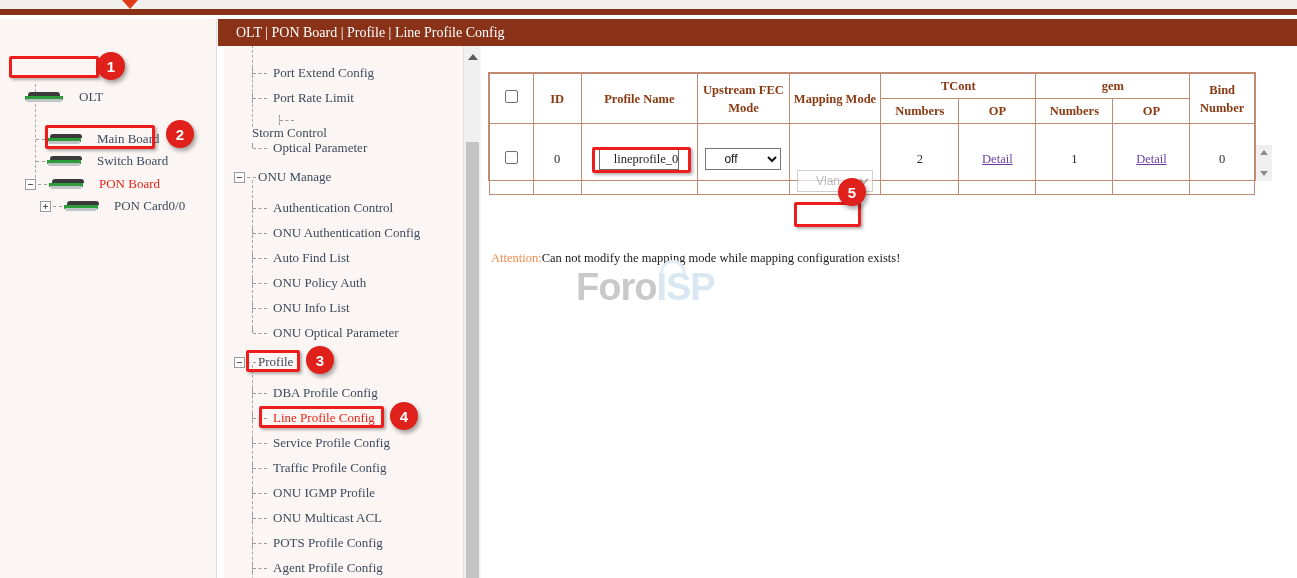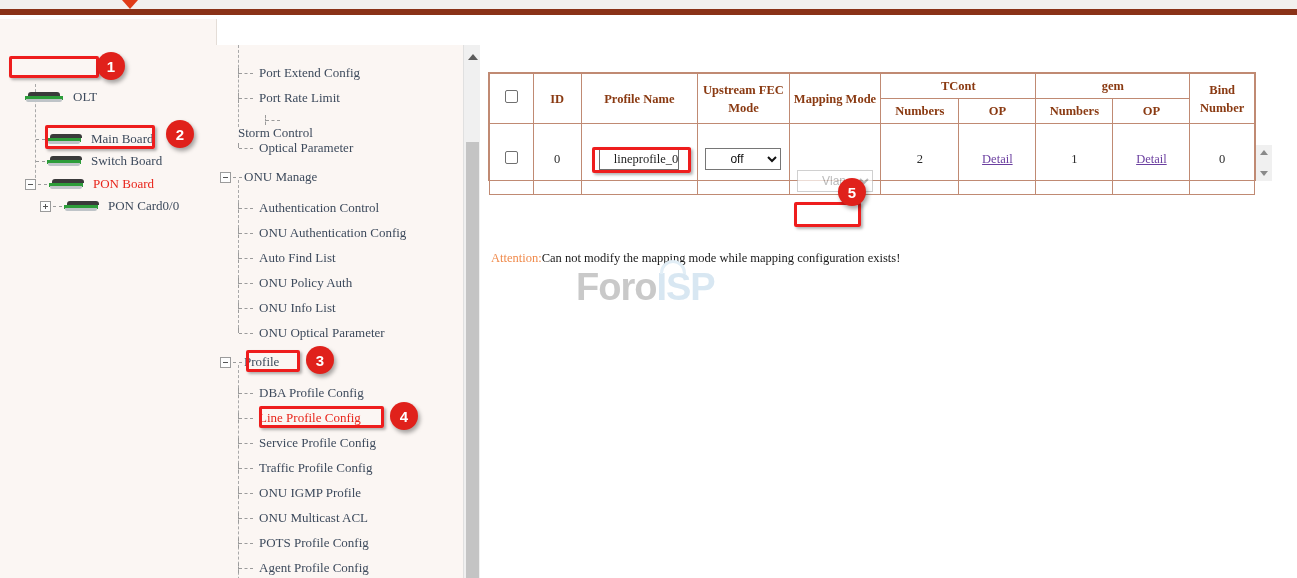--- a/index.html
+++ b/index.html
@@ -44,21 +44,21 @@
     width:0; height:0;
     border-top:7px solid transparent;
     border-bottom:7px solid transparent;
     border-right:11px solid #ffffff;
   }
   .tree-area { position:absolute; left:0; top:29px; width:217px; height:530px; }
   .tnode {
     position:absolute; display:flex; align-items:center;
     font-size:13px; color:#3d4a5c; white-space:nowrap;
   }
-  .tnode .lbl { margin-left:10px; }
+  .tnode .lbl { margin-left:16px; }
   .tnode.sel .lbl { color:#e8251b; }
 
   
   .dev {
     position:relative; width:38px; height:11px; flex:none;
   }
   .dev .top { position:absolute; left:3px; top:0; width:32px; height:4px;
     background:#3a3a3a; border-radius:3px 3px 0 0; }
   .dev .mid { position:absolute; left:0px; top:4px; width:38px; height:4px;
     background:#2d9d3a; }
@@ -76,21 +76,21 @@
     content:""; position:absolute; left:2px; top:4px; width:5px; height:1px; background:#555;
   }
   .expander.plus::after {
     content:""; position:absolute; left:4px; top:2px; width:1px; height:5px; background:#555;
   }
   .dashline { width:9px; height:1px; border-top:1px dashed #9b9b9b; flex:none; margin-right:2px; }
   .vline { position:absolute; border-left:1px dashed #a9a9a9; }
 
   
   .mid-panel {
-    position:absolute; left:210px; top:45px; width:268px; height:533px;
+    position:absolute; left:224px; top:45px; width:268px; height:533px;
     background:#fbf6f3; overflow:hidden;
   }
   .menu-item {
     position:absolute; left:0; font-size:13px; color:#3d4a5c; white-space:nowrap;
     display:flex; align-items:center; height:16px;
   }
   .menu-item .elbow {
     width:18px; height:10px; flex:none; position:relative; margin-right:3px;
   }
   .menu-item .elbow::before {
@@ -153,21 +153,21 @@
     width:13px; height:13px; border:1px solid #707070; background:#fff;
     display:inline-block; border-radius:2px;
   }
   .txtfield {
     width:80px; height:21px; border:1px solid #6e6e6e; background:#fff;
     font-family:"Liberation Serif", serif; font-size:12.5px; text-align:right;
     color:#1d1d1d; padding:0;
   }
   select.sel {
     width:76px; height:22px; font-family:"Liberation Sans", sans-serif; font-size:12px;
-    border:1px solid #767676; background:#fff; color:#111; padding-left:20px;
+    border:1px solid #767676; background:#fff; color:#111; padding-left:14px;
   }
   select.sel.disabled { color:#a0a0a0; background:#fff; border-color:#bdbdbd;margin-top:44px; }
   a.detail { color:#6b3fa0; text-decoration:underline; font-size:12.5px; }
 
   .row-scroll {
     position:absolute; right:-17px; top:72px; width:16px; height:36px;
     background:#f0f0f0;
   }
   .row-scroll .a-up {
     position:absolute; left:4px; top:5px; width:0;height:0;
@@ -383,20 +383,23 @@
       <span class="mlabel">Agent Profile Config</span>
     </div>
   </div>
 
   <div class="mid-scroll">
     <span class="up-arrow"></span>
     <span class="thumb"></span>
   </div>
   <div class="mid-divider"></div>
 
+  <div class="content-header">
+    <span>OLT | PON Board | Profile | Line Profile Config</span>
+  </div>
 
   <div class="content-body">
 
     <div class="grid-wrap">
       <table class="grid">
         <colgroup>
           <col style="width:42px">
             <col style="width:46px">
             <col style="width:112px">
           <col style="width:88px">

